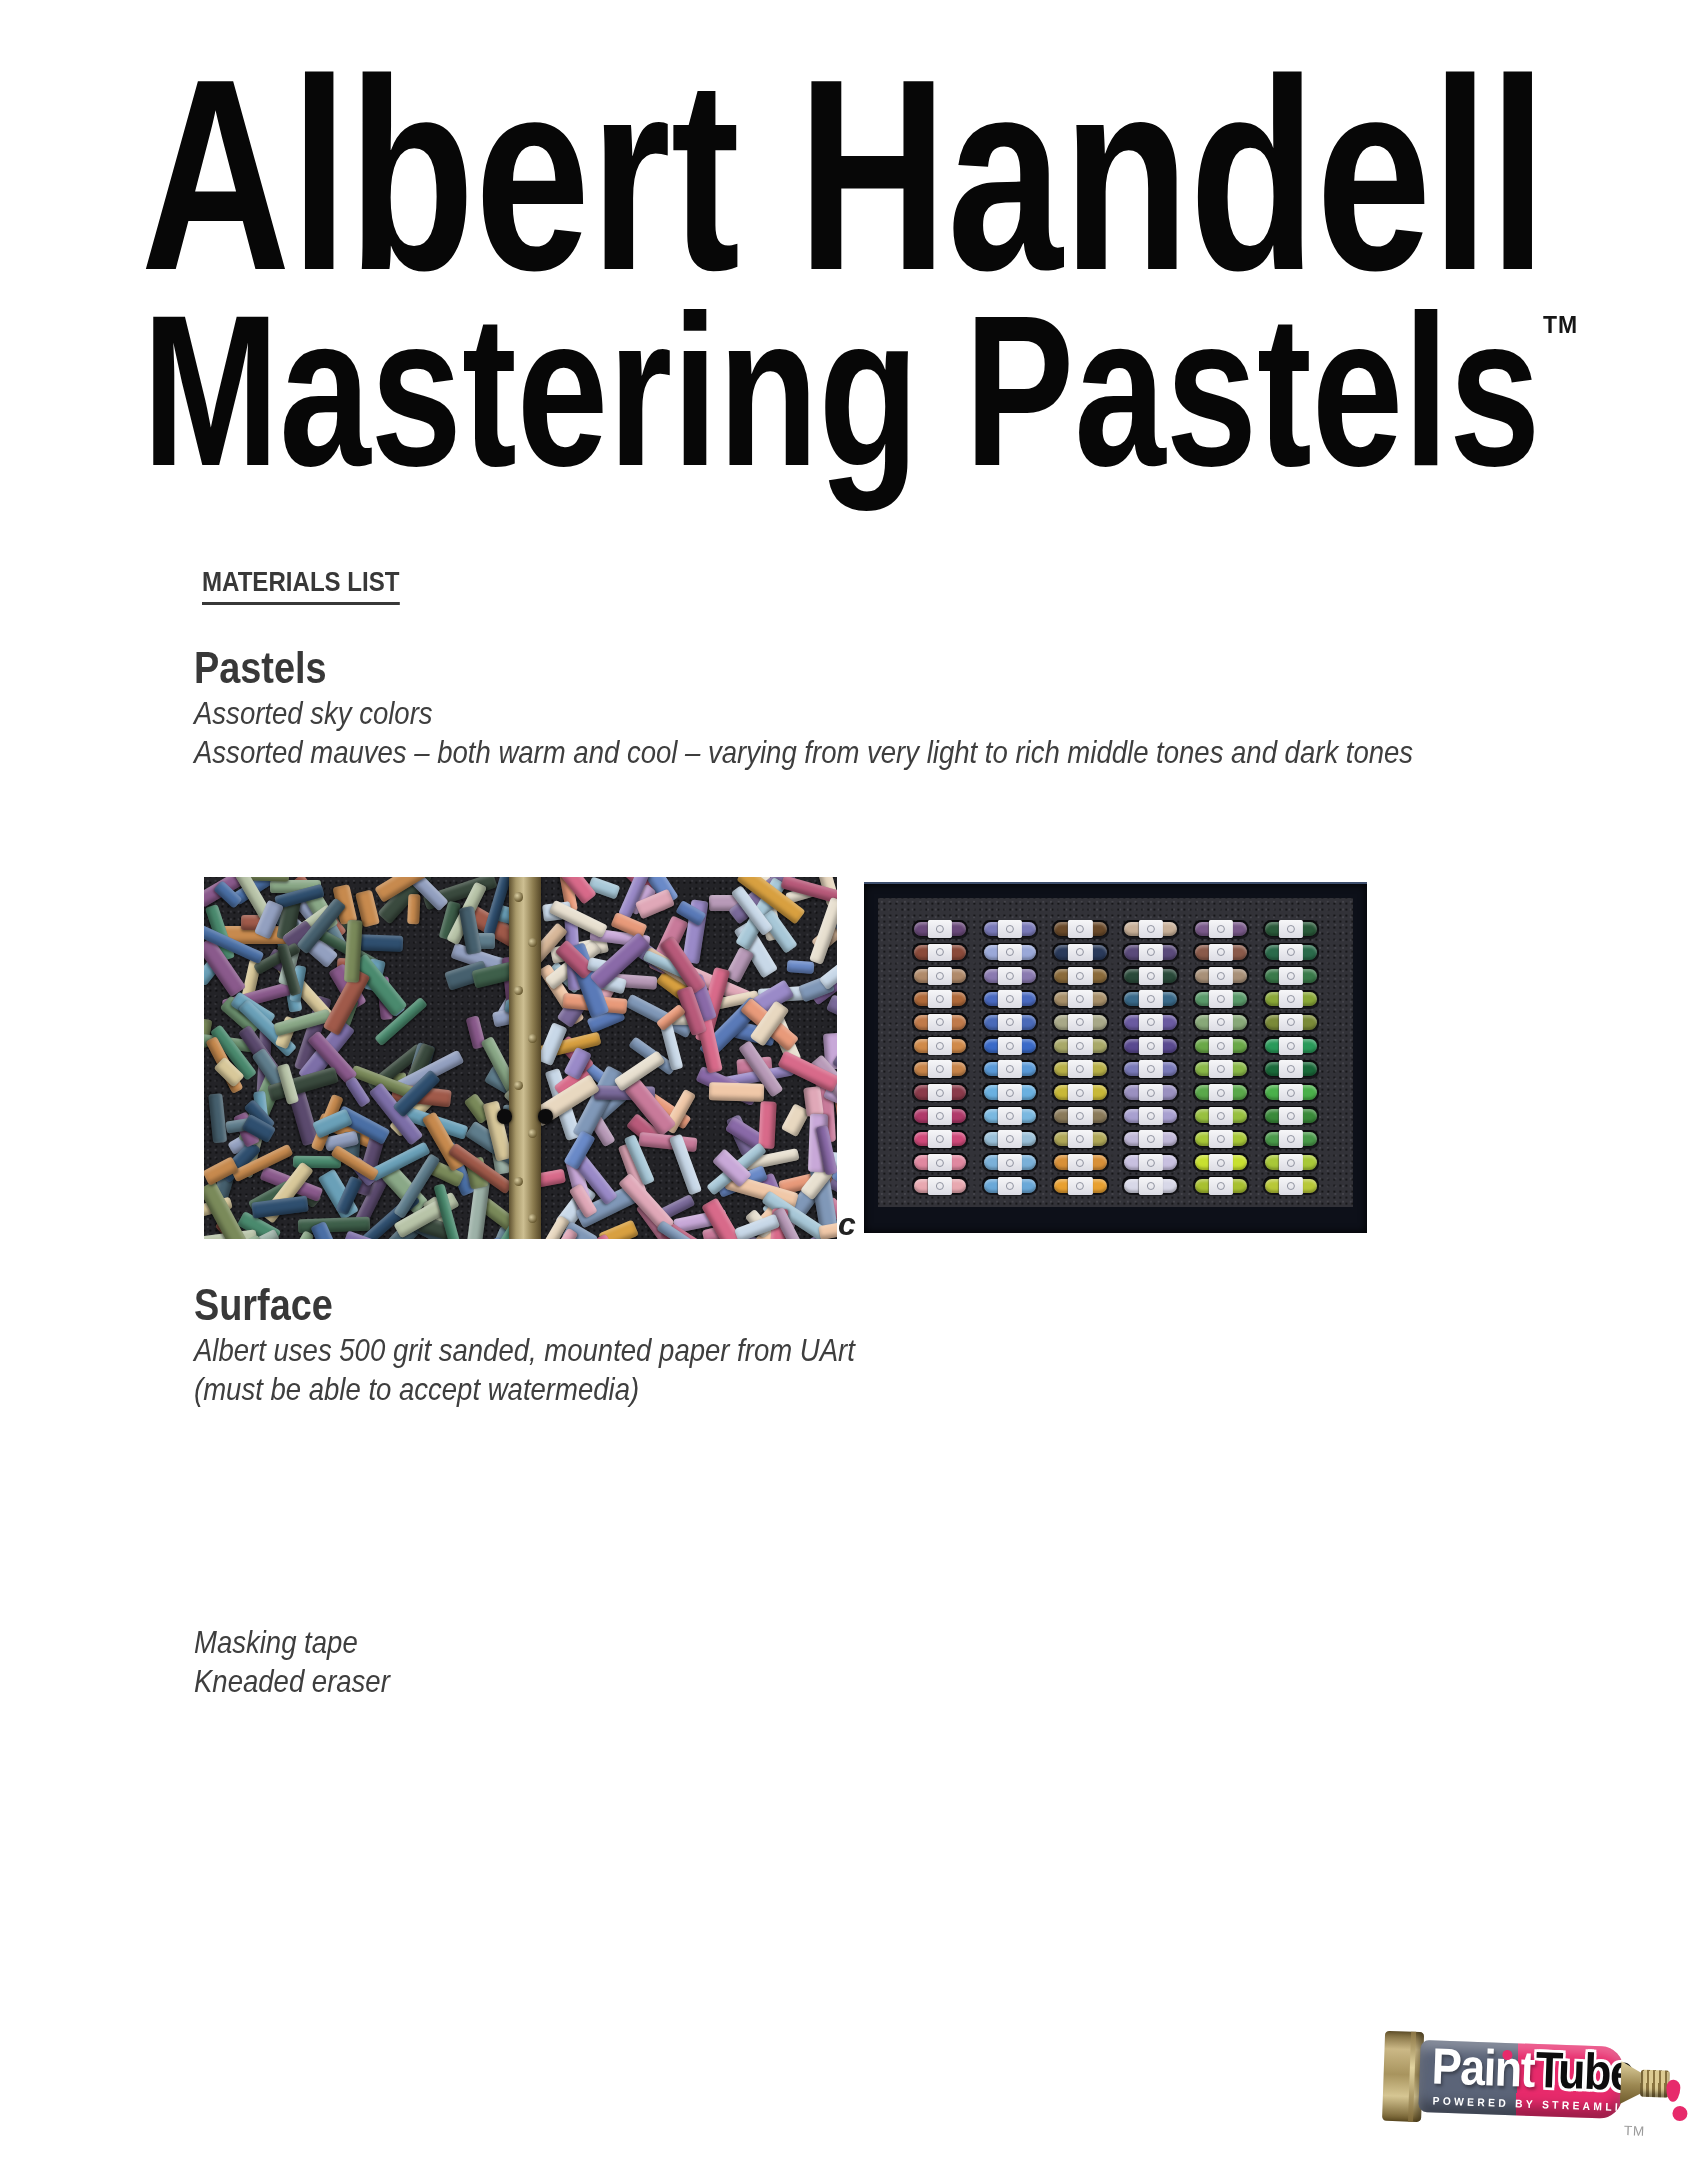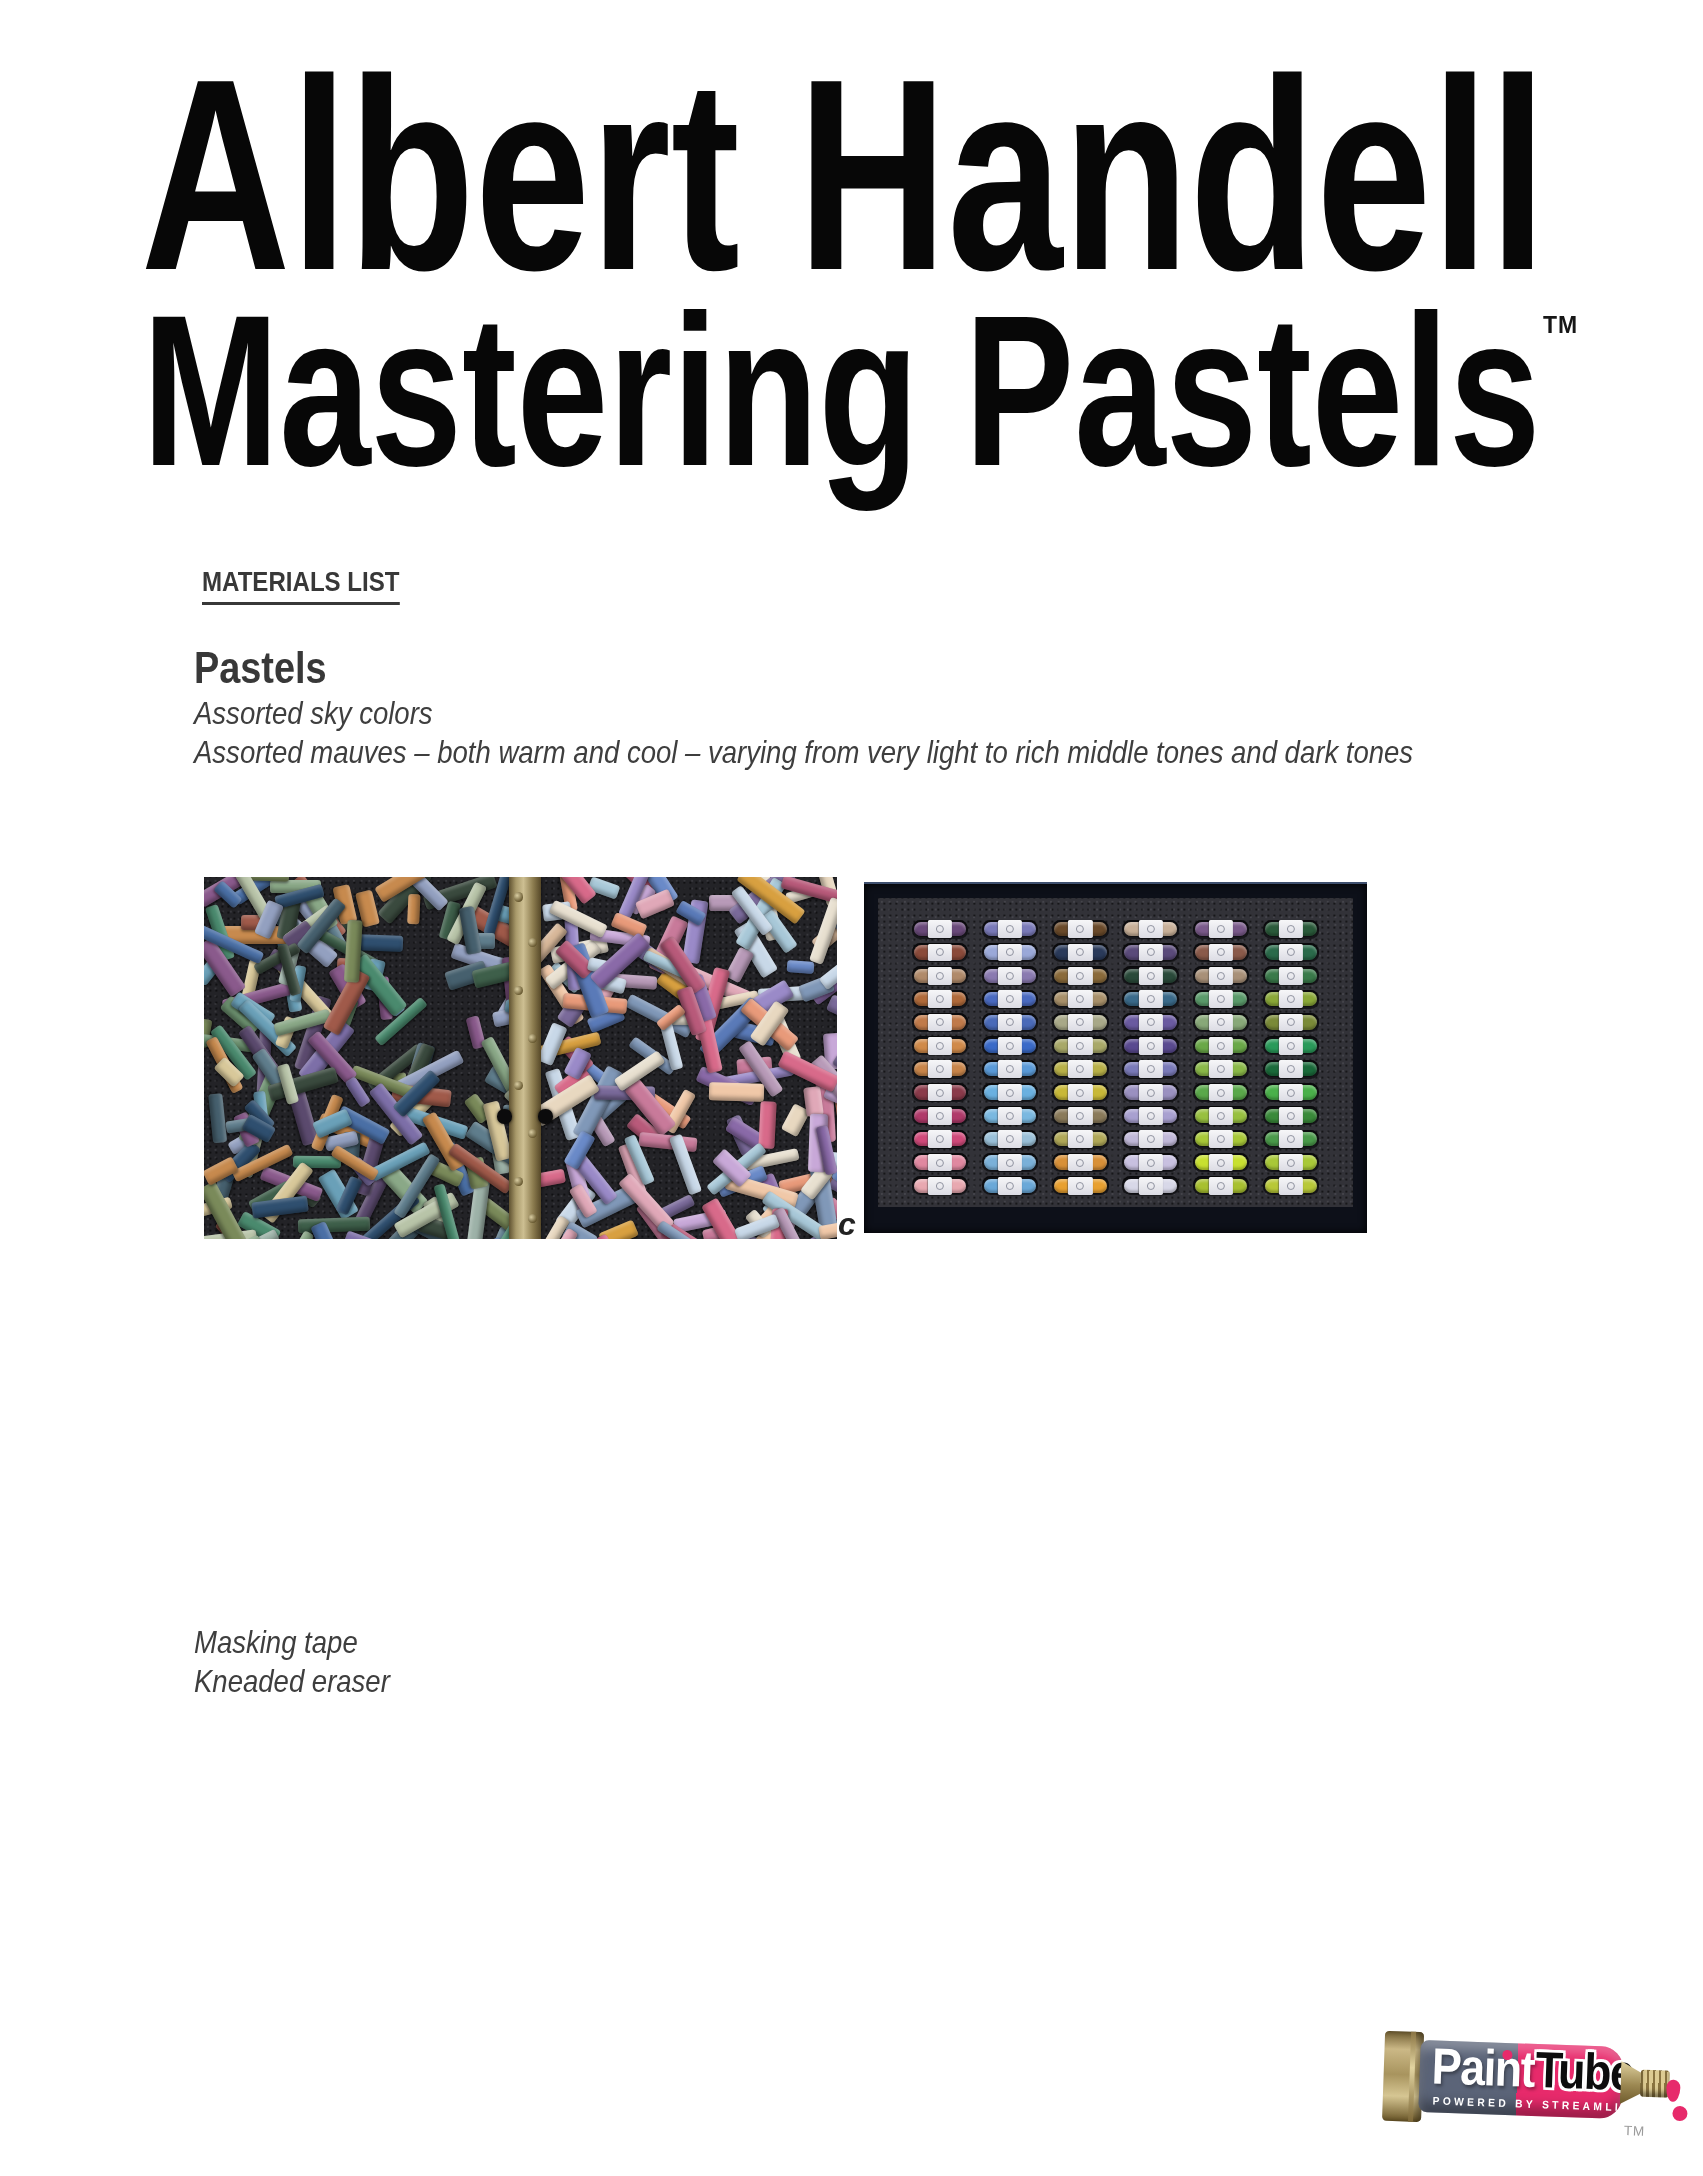--- a/index.html
+++ b/index.html
@@ -962,20 +962,25 @@
             <div class="pstick" style="background: rgb(184, 200, 56);">
               <div class="plabel">
                 <div class="pring"></div>
               </div>
             </div>
           </div>
         </div>
     </div>
   </div>
 
+  <div class="section" style="top:1278px">
+    <div class="sec-heading"><span class="sx">Surface</span></div>
+    <div class="sec-line"><span class="sx">Albert uses 500 grit sanded, mounted paper from UArt</span></div>
+    <div class="sec-line"><span class="sx">(must be able to accept watermedia)</span></div>
+  </div>
 
 
   <div class="section" style="top:1623px">
     <div class="sec-line"><span class="sx">Masking tape</span></div>
     <div class="sec-line"><span class="sx">Kneaded eraser</span></div>
   </div>
 
   <div class="logo">
     <div class="tube-cap"></div>
     <div class="tube-body">

